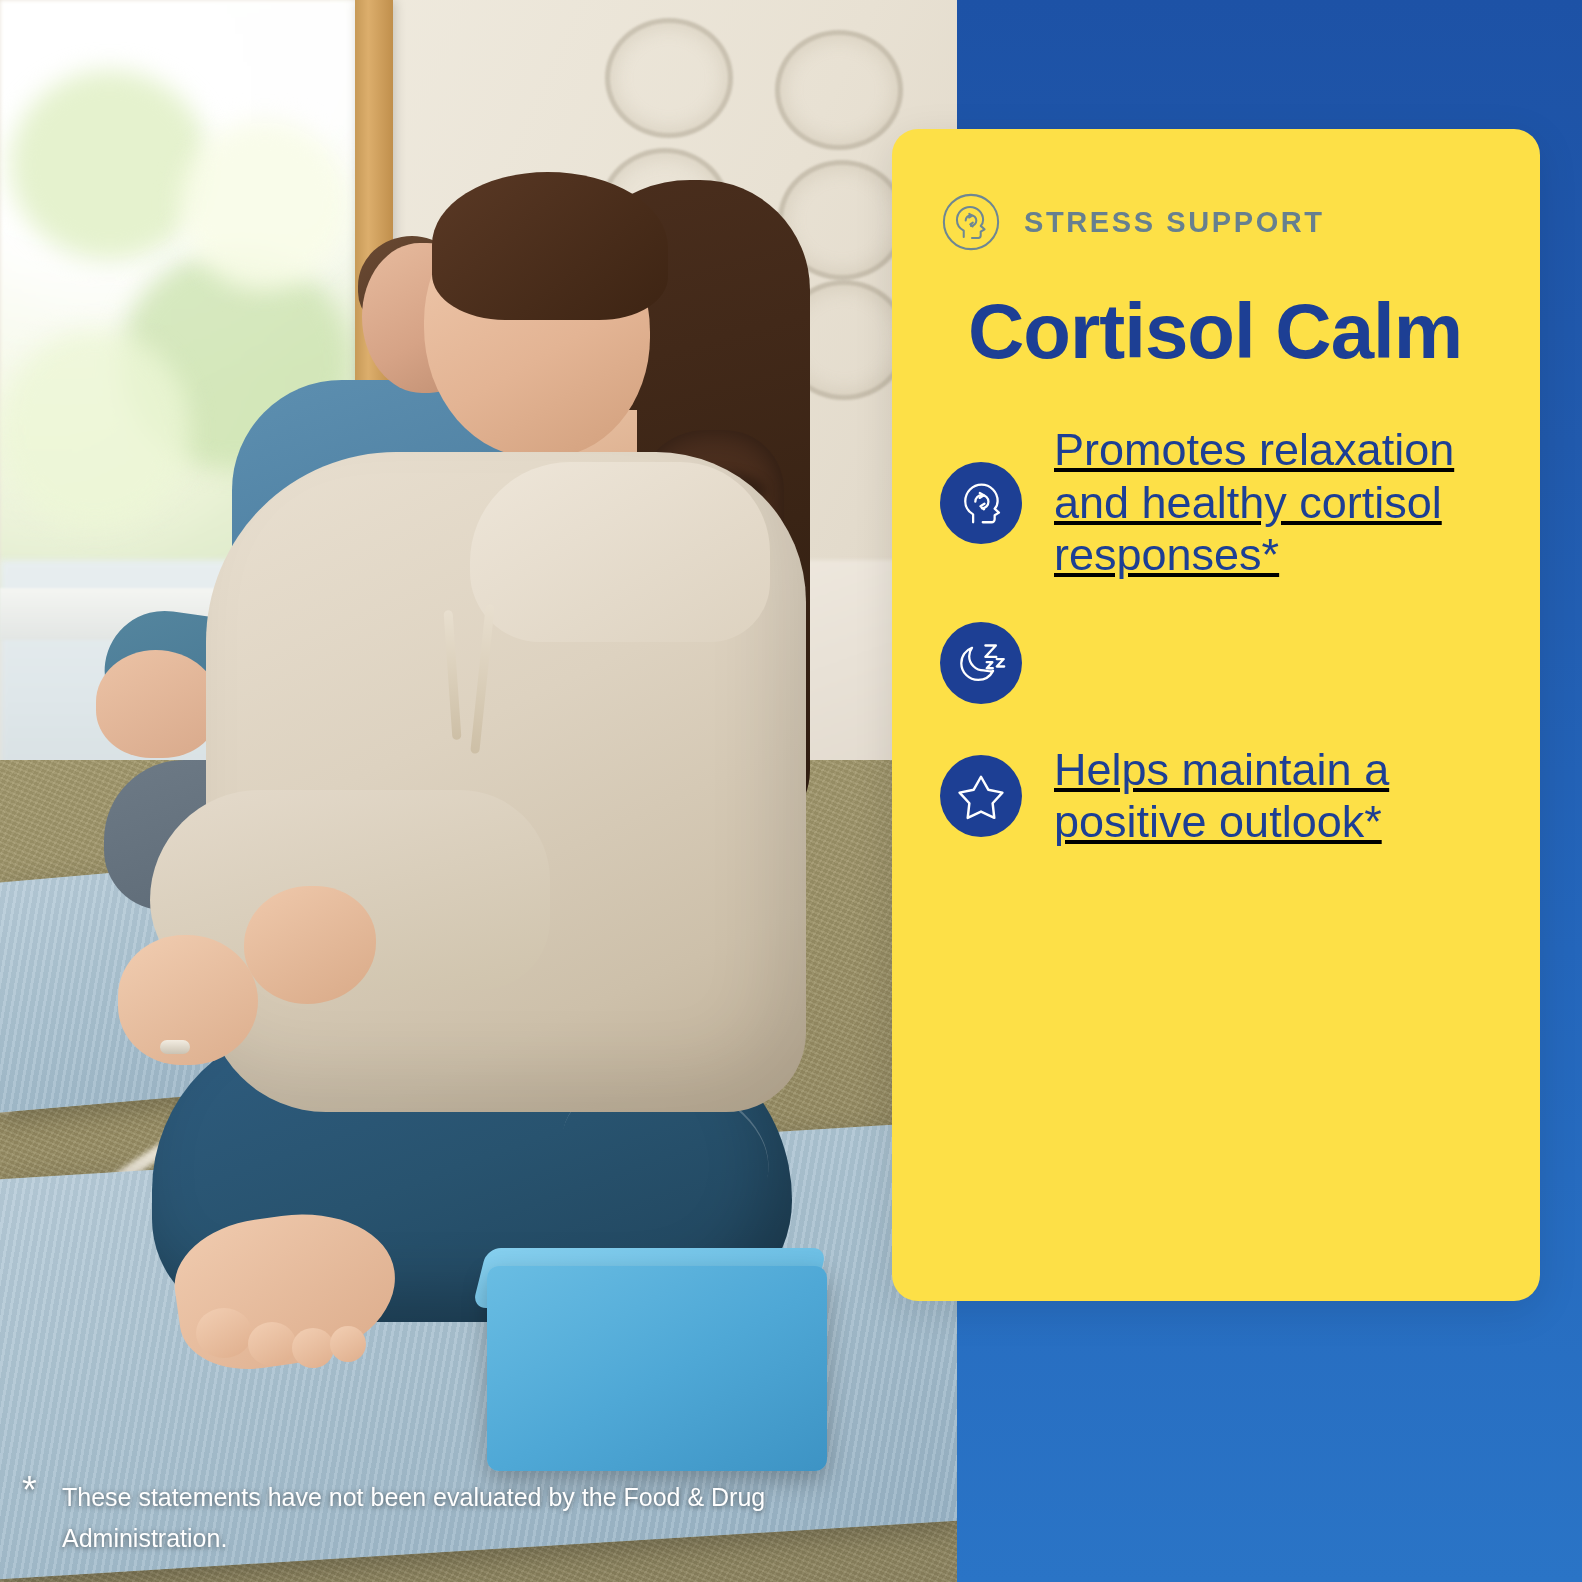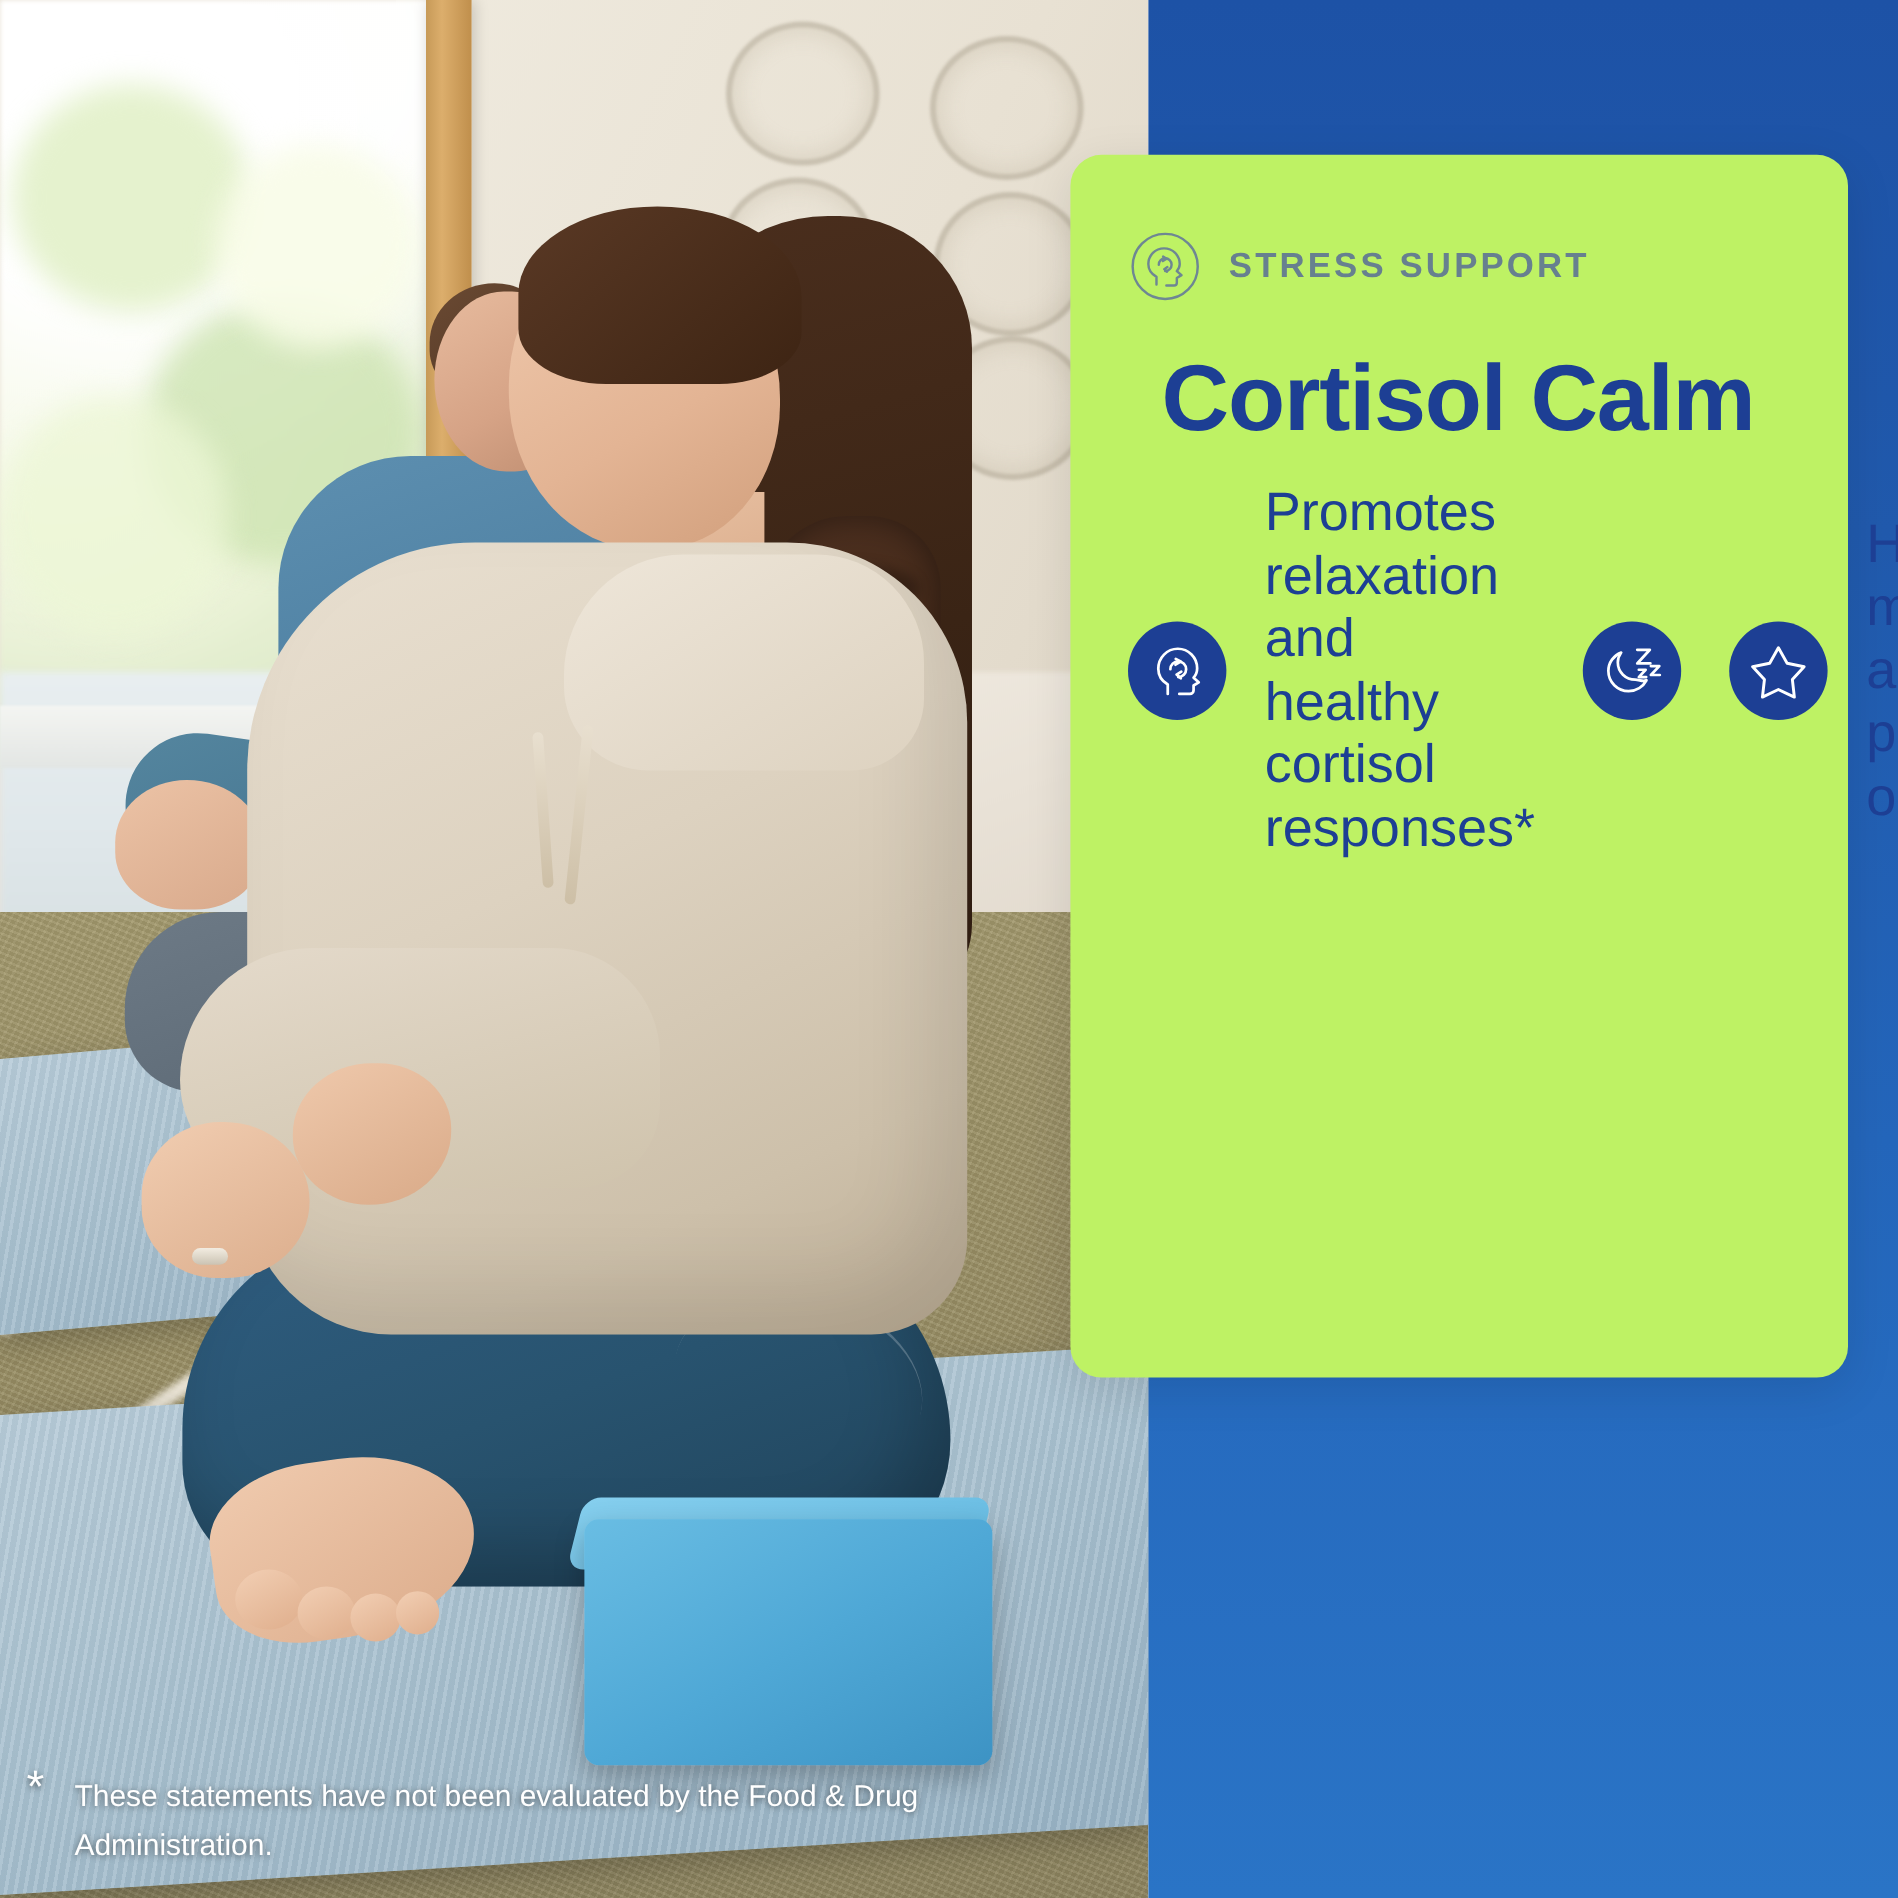--- a/index.html
+++ b/index.html
@@ -118,43 +118,43 @@
     background:linear-gradient(160deg,#2f5d80 0%,#28536f 48%,#1f4259 100%);
     box-shadow:inset -20px -30px 60px rgba(0,0,0,.22);}
   .legging-seam{position:absolute;left:560px;top:1078px;width:210px;height:150px;
     border-top:3px solid rgba(255,255,255,.22);border-radius:50%;transform:rotate(14deg);}
   .foot{position:absolute;left:176px;top:1216px;width:220px;height:148px;border-radius:46% 54% 60% 40%;
     background:linear-gradient(150deg,#f0cbaf 0%,#dcac8b 100%);transform:rotate(-8deg);}
   .toe{position:absolute;border-radius:50%;background:linear-gradient(150deg,#f2cfb4 0%,#dfae8c 100%);}
 
   
   .card{
-    position:absolute;left:892px;top:129px;width:648px;height:1019px;
-    background:#bef264;border-radius:26px;
+    position:absolute;left:892px;top:129px;width:648px;height:1172px;
+    background:#fde047;border-radius:26px;
     box-shadow:0 10px 40px rgba(0,0,0,.10);
   }
   .card-inner{position:absolute;left:48px;top:62px;right:40px;}
 
   
   .eyebrow{display:flex;align-items:center;gap:22px;}
   .eyebrow-icon{width:62px;height:62px;flex:0 0 62px;}
   .eyebrow-text{
     font-size:29px;font-weight:bold;letter-spacing:2.6px;color:#67808f;
     font-family:"Liberation Sans", sans-serif;white-space:nowrap;
   }
 
   
   .title{
     margin-top:38px;margin-left:28px;
     font-size:78px;font-weight:bold;color:#1d3f94;letter-spacing:-1px;
     line-height:1.05;font-family:"Liberation Sans", sans-serif;
   }
 
   
-  .benefits{margin-top:28px;display:flex;flex-direction:row;gap:40px;}
+  .benefits{margin-top:51px;display:flex;flex-direction:column;gap:40px;text-decoration:underline;}
   .benefit{display:flex;align-items:center;gap:32px;}
   .b-icon{
     width:82px;height:82px;flex:0 0 82px;border-radius:50%;
     background:#1d3f94;display:flex;align-items:center;justify-content:center;
   }
   .b-text{
     font-size:45px;line-height:1.17;color:#1d3f94;font-weight:normal;
     font-family:"Liberation Sans", sans-serif;
   }
 

